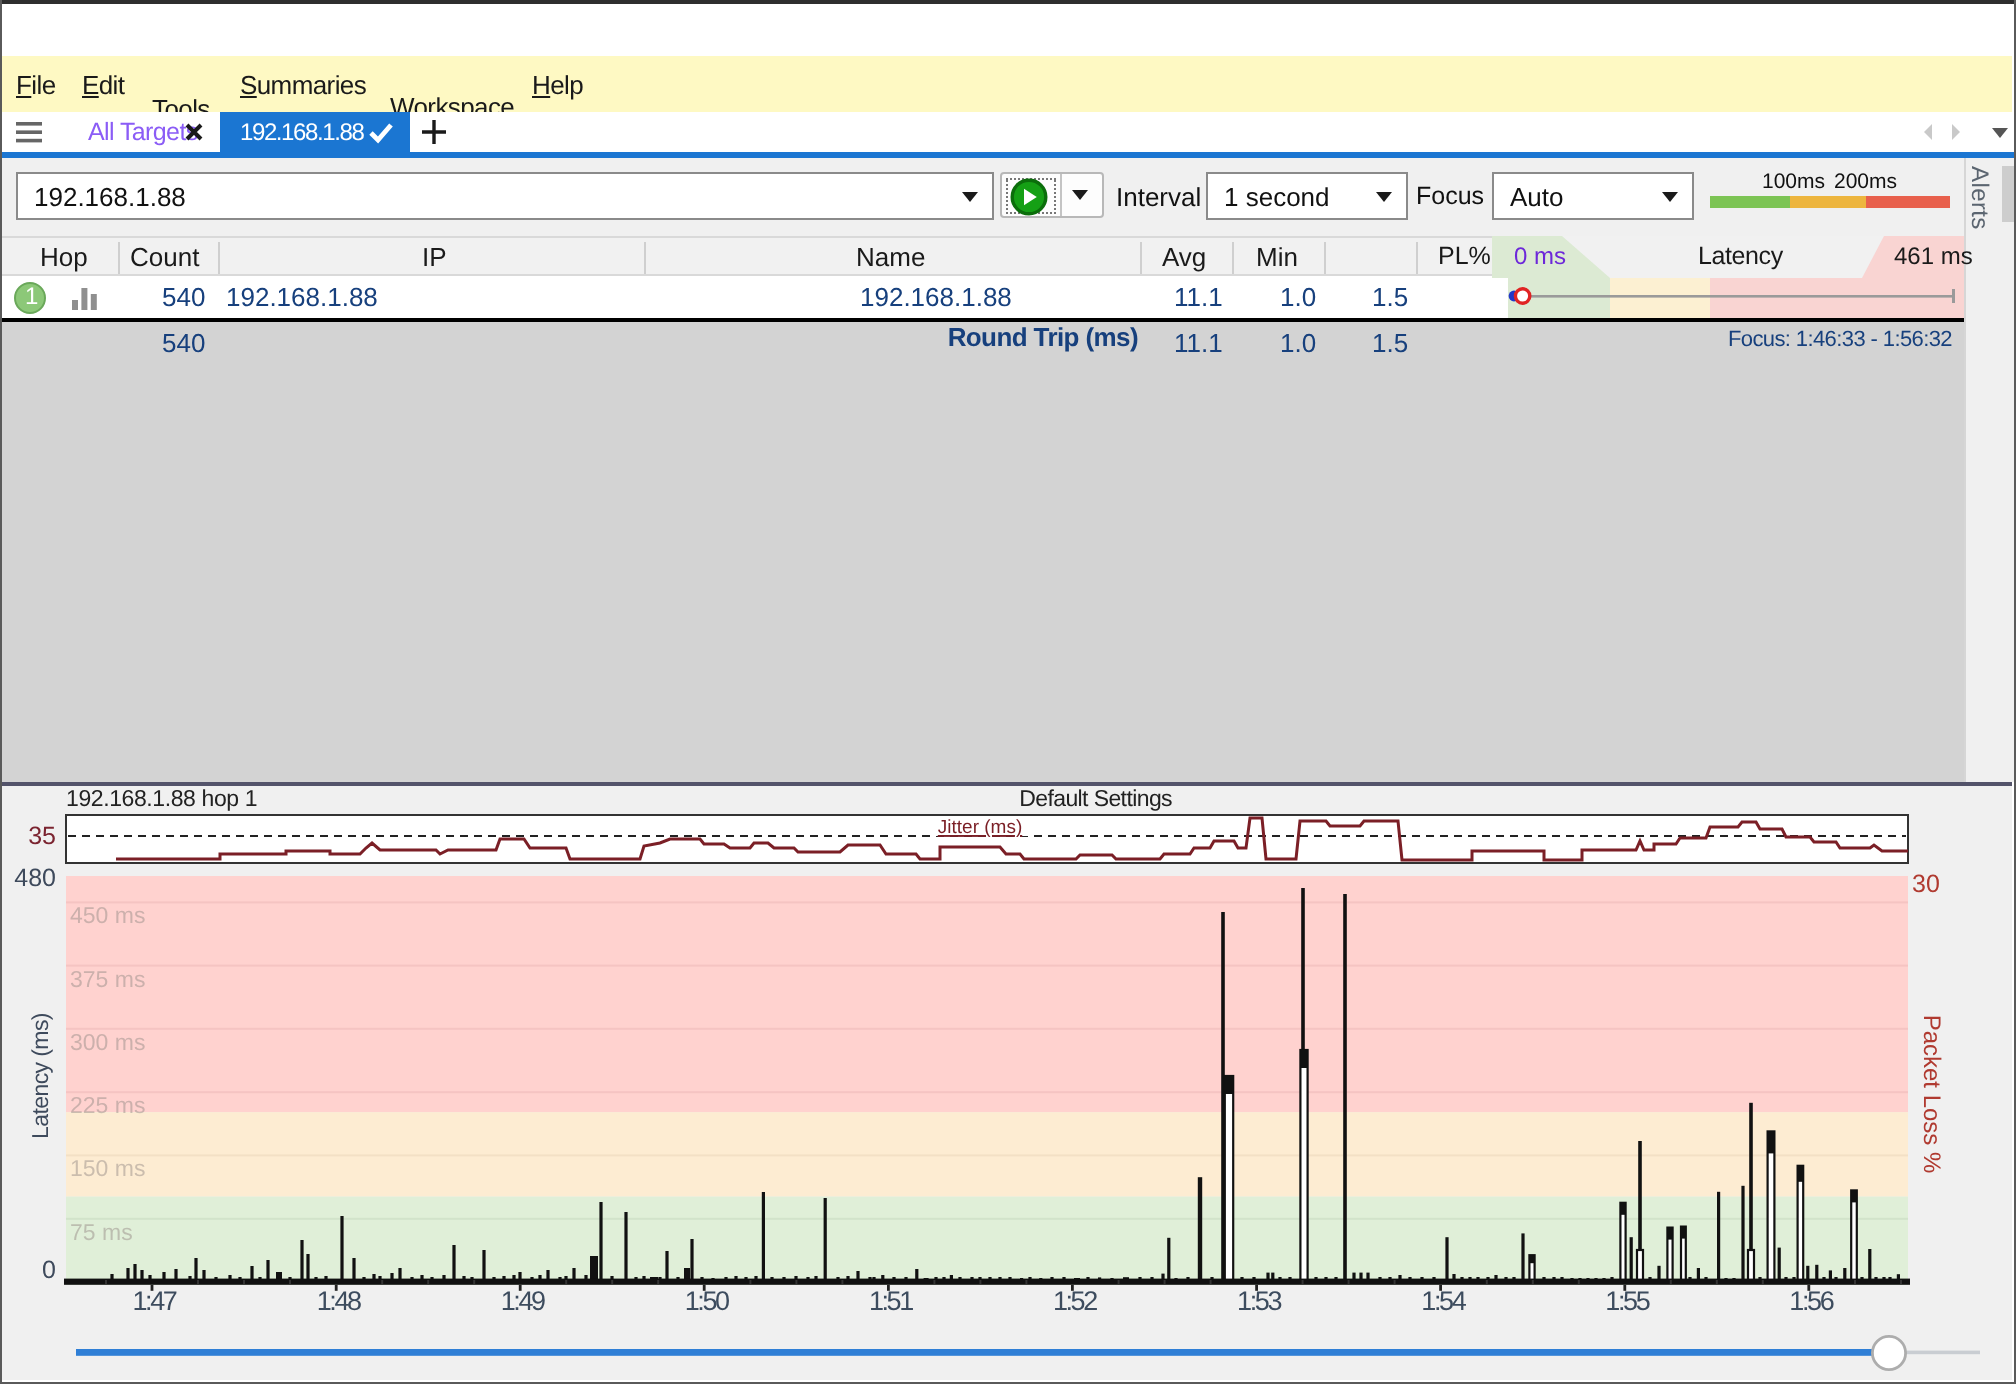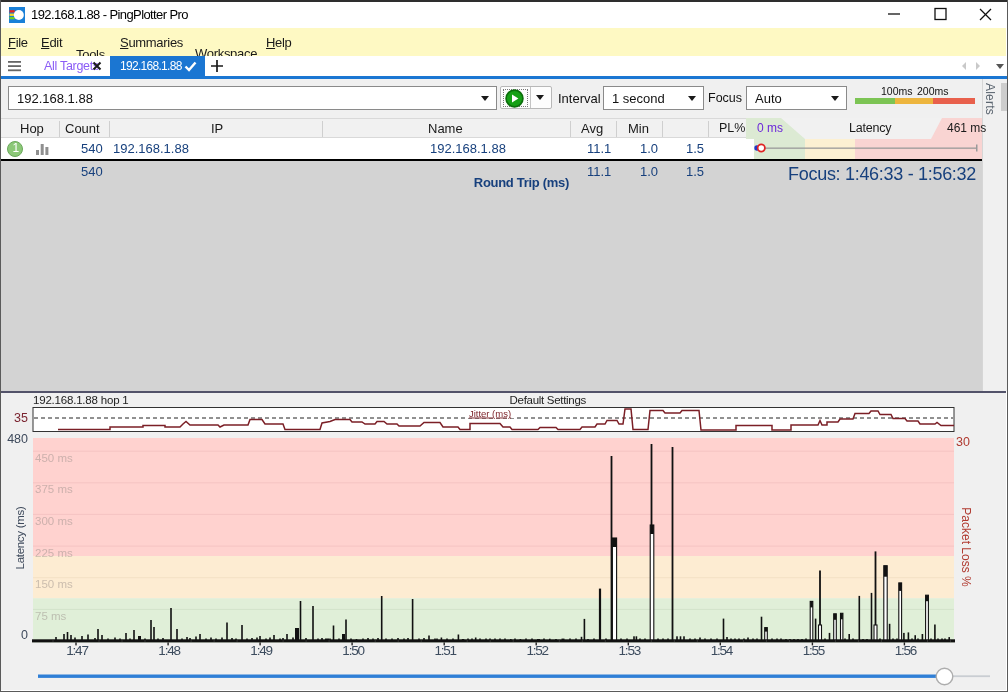--- a/index.html
+++ b/index.html
@@ -13,36 +13,20 @@
 .combo .tri-d { position:absolute; right:7px; top:9px; }
 .combo span { position:absolute; left:8px; top:4px; }
 </style></head>
 <body>
 <div id="win">
 <div class="abs" style="left:0;top:0;width:1008px;height:2px;background:#2e2e2e;z-index:50;"></div>
 <div class="abs" style="left:0;top:0;width:1px;height:692px;background:#5a5a5a;z-index:50;"></div>
 <div class="abs" style="left:1007px;top:0;width:1px;height:692px;background:#5a5a5a;z-index:50;"></div>
 <div class="abs" style="left:0;top:691px;width:1008px;height:1px;background:#5a5a5a;z-index:50;"></div>
 
-<div class="abs" style="left:0;top:0;width:1006px;height:28px;background:#fff;">
-  <svg class="abs" style="left:9px;top:7px" width="16" height="16" viewBox="0 0 16 16">
-    <rect width="16" height="16" fill="#1a80d8"></rect>
-    <rect x="0.5" y="3.2" width="5.2" height="2.3" fill="#e8251b"></rect>
-    <rect x="0.5" y="6.6" width="4.6" height="2.3" fill="#fdd522"></rect>
-    <rect x="0.5" y="10" width="5.2" height="2.3" fill="#71d023"></rect>
-    <circle cx="9.8" cy="8" r="5" fill="#fff"></circle>
-  </svg>
-  <div class="abs" style="left:31px;top:7px;font-size:13px;letter-spacing:-0.6px;color:#000;">192.168.1.88 - PingPlotter Pro</div>
-  <svg class="abs" style="left:884px;top:0" width="122" height="28" viewBox="0 0 122 28">
-    <line x1="4" y1="14" x2="16" y2="14" stroke="#111" stroke-width="1.3"></line>
-    <rect x="51" y="8.5" width="11" height="11" fill="none" stroke="#111" stroke-width="1.3"></rect>
-    <line x1="96" y1="9" x2="107" y2="20" stroke="#111" stroke-width="1.3"></line>
-    <line x1="107" y1="9" x2="96" y2="20" stroke="#111" stroke-width="1.3"></line>
-  </svg>
-</div>
 
 <div class="abs" style="left:0;top:28px;width:1006px;height:28px;background:#fef9c3;font-size:13px;letter-spacing:-0.3px;color:#1a1a1a;">
   <span class="abs" style="left:8px;top:7px"><u>F</u>ile</span>
   <span class="abs" style="left:41px;top:7px"><u>E</u>dit</span>
   <span class="abs" style="left:76px;top:19px"><u>T</u>ools</span>
   <span class="abs" style="left:120px;top:7px"><u>S</u>ummaries</span>
   <span class="abs" style="left:195px;top:18px"><u>W</u>orkspace</span>
   <span class="abs" style="left:266px;top:7px"><u>H</u>elp</span>
 </div>
 
@@ -155,25 +139,25 @@
   <rect x="101" width="127" height="20" fill="#f9d4d2"></rect>
   <rect x="2" y="8.5" width="221" height="1.3" fill="#9a9a9a"></rect>
   <rect x="222" y="5.5" width="1.5" height="7" fill="#9a9a9a"></rect>
   <circle cx="3" cy="9" r="2.7" fill="#2238c8"></circle>
   <circle cx="7.3" cy="9" r="3.6" fill="#fff" stroke="#e02424" stroke-width="1.7"></circle>
 </svg>
 <div class="abs" style="left:0;top:159px;width:982px;height:1.6px;background:#000;"></div>
 
 <div class="abs" style="left:0;top:160.6px;width:982px;height:230px;background:#d3d3d3;font-size:13px;color:#17407d;">
   <span class="abs" style="left:81px;top:3px;">540</span>
-  <div class="abs" style="left:420px;top:14px;width:149px;text-align:right;font-weight:bold;letter-spacing:-0.3px;white-space:nowrap;">Round Trip (ms)</div>
+  <div class="abs" style="left:420px;top:0;width:149px;text-align:right;font-weight:bold;letter-spacing:-0.3px;white-space:nowrap;">Round Trip (ms)</div>
   <span class="abs" style="left:587px;top:3px;">11.1</span>
   <span class="abs" style="left:640px;top:3px;">1.0</span>
   <span class="abs" style="left:686px;top:3px;">1.5</span>
-  <div class="abs" style="left:780px;top:3px;width:196px;text-align:right;font-size:18px;letter-spacing:-0.3px;white-space:nowrap;">Focus: 1:46:33 - 1:56:32</div>
+  <div class="abs" style="left:780px;top:3px;width:196px;text-align:right;font-size:11px;letter-spacing:-0.3px;white-space:nowrap;">Focus: 1:46:33 - 1:56:32</div>
 </div>
 
 <div class="abs" style="left:0;top:390.5px;width:1006px;height:299px;background:#f0f0f0;">
   <div class="abs" style="left:0;top:0;width:1006px;height:2px;background:#53536a;"></div>
   <span class="abs" style="left:33px;top:3px;font-size:11.5px;line-height:12px;letter-spacing:-0.2px;color:#222;">192.168.1.88 hop 1</span>
   <div class="abs" style="left:400px;top:3px;width:186px;text-align:right;font-size:11.5px;line-height:12px;letter-spacing:-0.3px;color:#222;">Default Settings</div>
 </div>
 
 <svg class="abs" style="left:0;top:0" width="1008" height="692" viewBox="0 0 1008 692">
 

